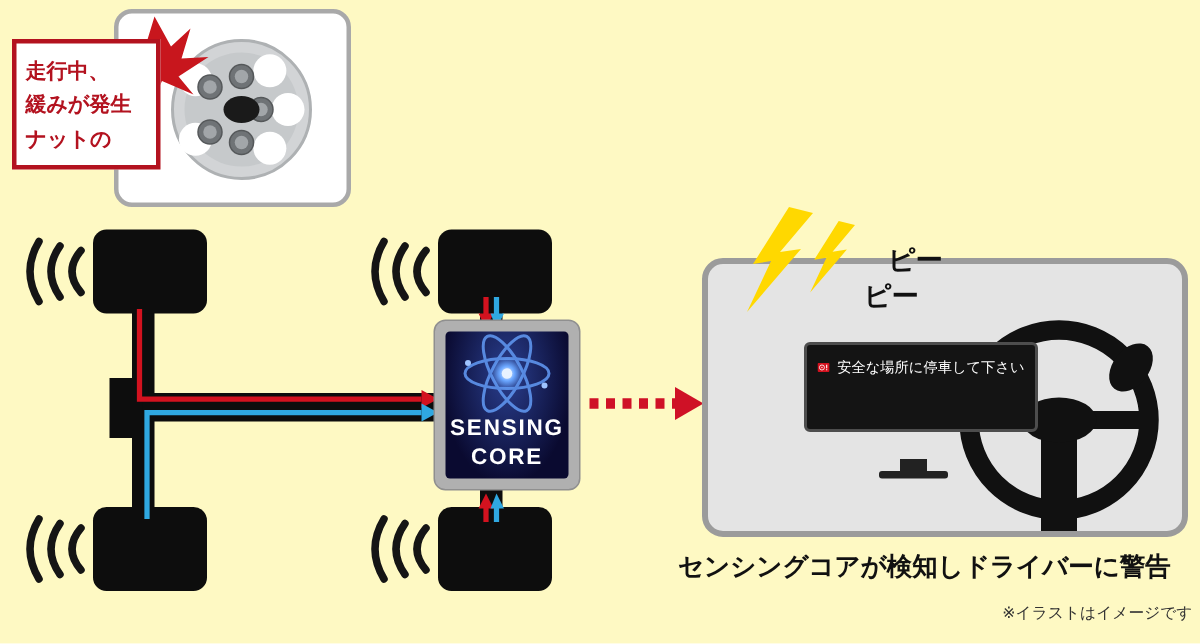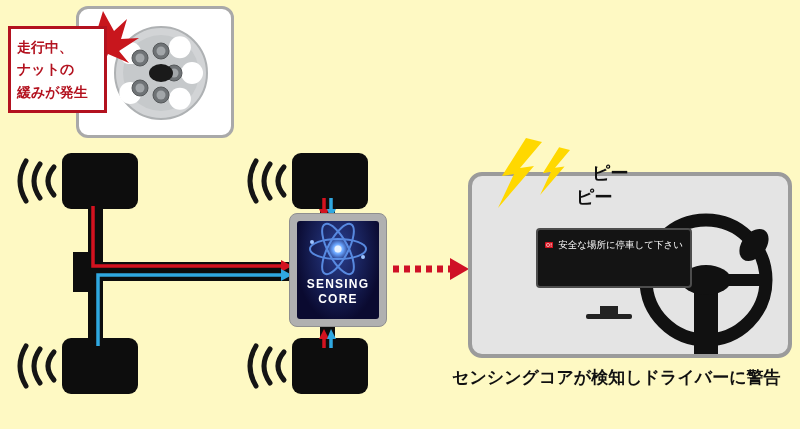--- a/index.html
+++ b/index.html
@@ -18,21 +18,21 @@
 
   
   .chassis{left:0;top:0;z-index:1;}
 
   
   .core{left:289px;top:213px;width:98px;height:114px;background:#b0b0b0;border:1px solid #8f8f8f;
         border-radius:8px;z-index:3;box-sizing:border-box;}
   .core-inner{position:absolute;left:7px;top:7px;right:7px;bottom:7px;border-radius:3px;
               background:radial-gradient(ellipse at 50% 30%, #2a3f8f 0%, #0a0a30 75%);
               display:flex;flex-direction:column;align-items:center;overflow:hidden;}
-  .core-label{color:#fff;font-weight:bold;font-size:12px;letter-spacing:1.2px;line-height:1.25;text-align:center;}
+  .core-label{color:#fff;font-weight:bold;font-size:15px;letter-spacing:1.2px;line-height:1.25;text-align:center;}
 
   
   .dash{left:468px;top:172px;width:324px;height:186px;box-sizing:border-box;background:#e4e4e4;
         border:4px solid #9b9b9b;border-radius:14px;z-index:2;overflow:hidden;}
   .screen{position:absolute;left:64px;top:52px;width:156px;height:60px;box-sizing:border-box;
           background:#141414;border:2px solid #4d4d4d;border-radius:4px;padding:7px 7px;z-index:3;}
   .screen-row1{display:flex;align-items:center;gap:5px;}
   .screen-line1{color:#ffffff;font-size:9.5px;white-space:nowrap;}
   .screen-line2{margin-top:7px;color:#ff6a00;font-size:12px;font-weight:bold;text-align:center;white-space:nowrap;}
   .stand{position:absolute;left:128px;top:130px;width:18px;height:9px;background:#222;z-index:3;}
@@ -146,22 +146,22 @@
             </g>
         </g>
         <ellipse cx="82" cy="64" rx="12" ry="9" fill="#1a1a1a"></ellipse>
       </g>
       <path fill="#c8161d" d="M24,2 L35,22 L48,10 L42,30 L60,29 L40,42 L50,54 L29,45 L23,58 L18,38 L4,40 L17,25 Z"></path>
     </svg>
   </div>
 
   <div class="abs callout">
     <span class="line">走行中、</span>
+    <span class="line">緩みが発生</span>
     <span class="line">ナットの</span>
-    <span class="line">緩みが発生</span>
   </div>
 
   <div class="abs core">
     <div class="core-inner">
       <svg width="84" height="56" viewBox="0 0 84 56">
         <defs>
           <radialGradient id="glow" cx="50%" cy="50%" r="50%">
             <stop offset="0%" stop-color="#ffffff"></stop>
             <stop offset="45%" stop-color="#6aa6ff"></stop>
             <stop offset="100%" stop-color="#6aa6ff" stop-opacity="0"></stop>
@@ -214,14 +214,15 @@
   <svg class="abs bolts" width="110" height="82" viewBox="0 0 110 82">
     <path fill="#ffd800" d="M34,2 L10,40 L22,38 L6,72 L42,30 L28,32 L50,6 Z"></path>
     <g transform="translate(44,10) scale(0.68)">
       <path fill="#ffd800" d="M34,2 L10,40 L22,38 L6,72 L42,30 L28,32 L50,6 Z"></path>
     </g>
   </svg>
   <span class="beep beep1">ピー</span>
   <span class="beep beep2">ピー</span>
 
   <div class="abs caption">センシングコアが検知しドライバーに警告</div>
+  <div class="abs footnote">※イラストはイメージです</div>
 
 </div>
 
 </body></html>

